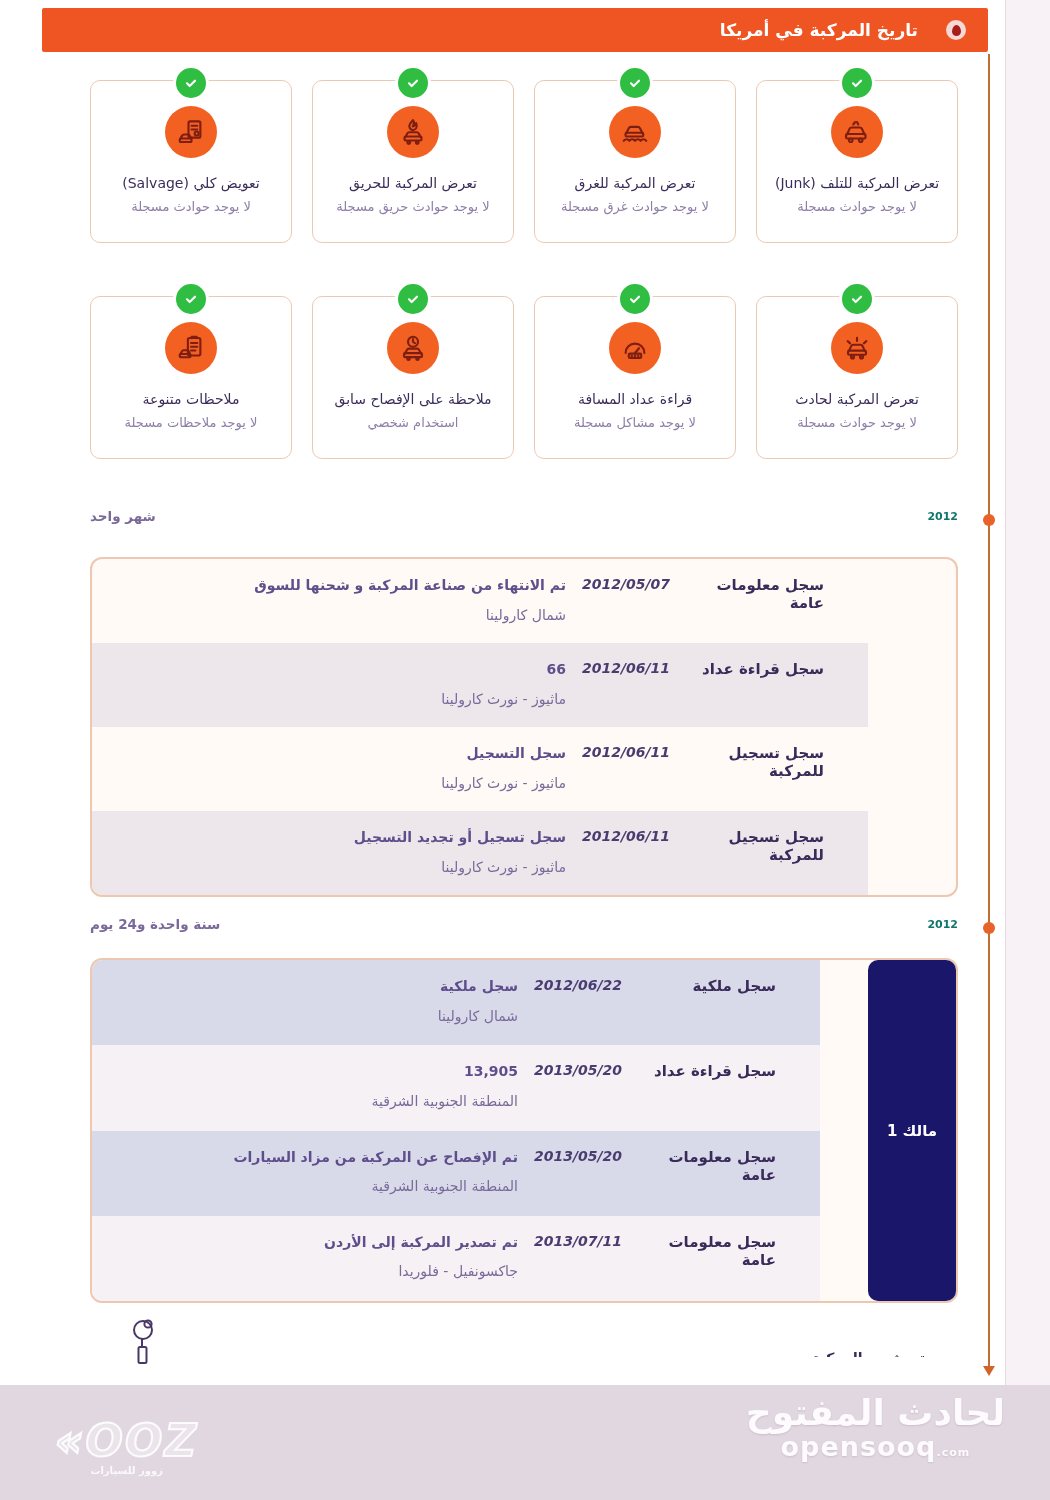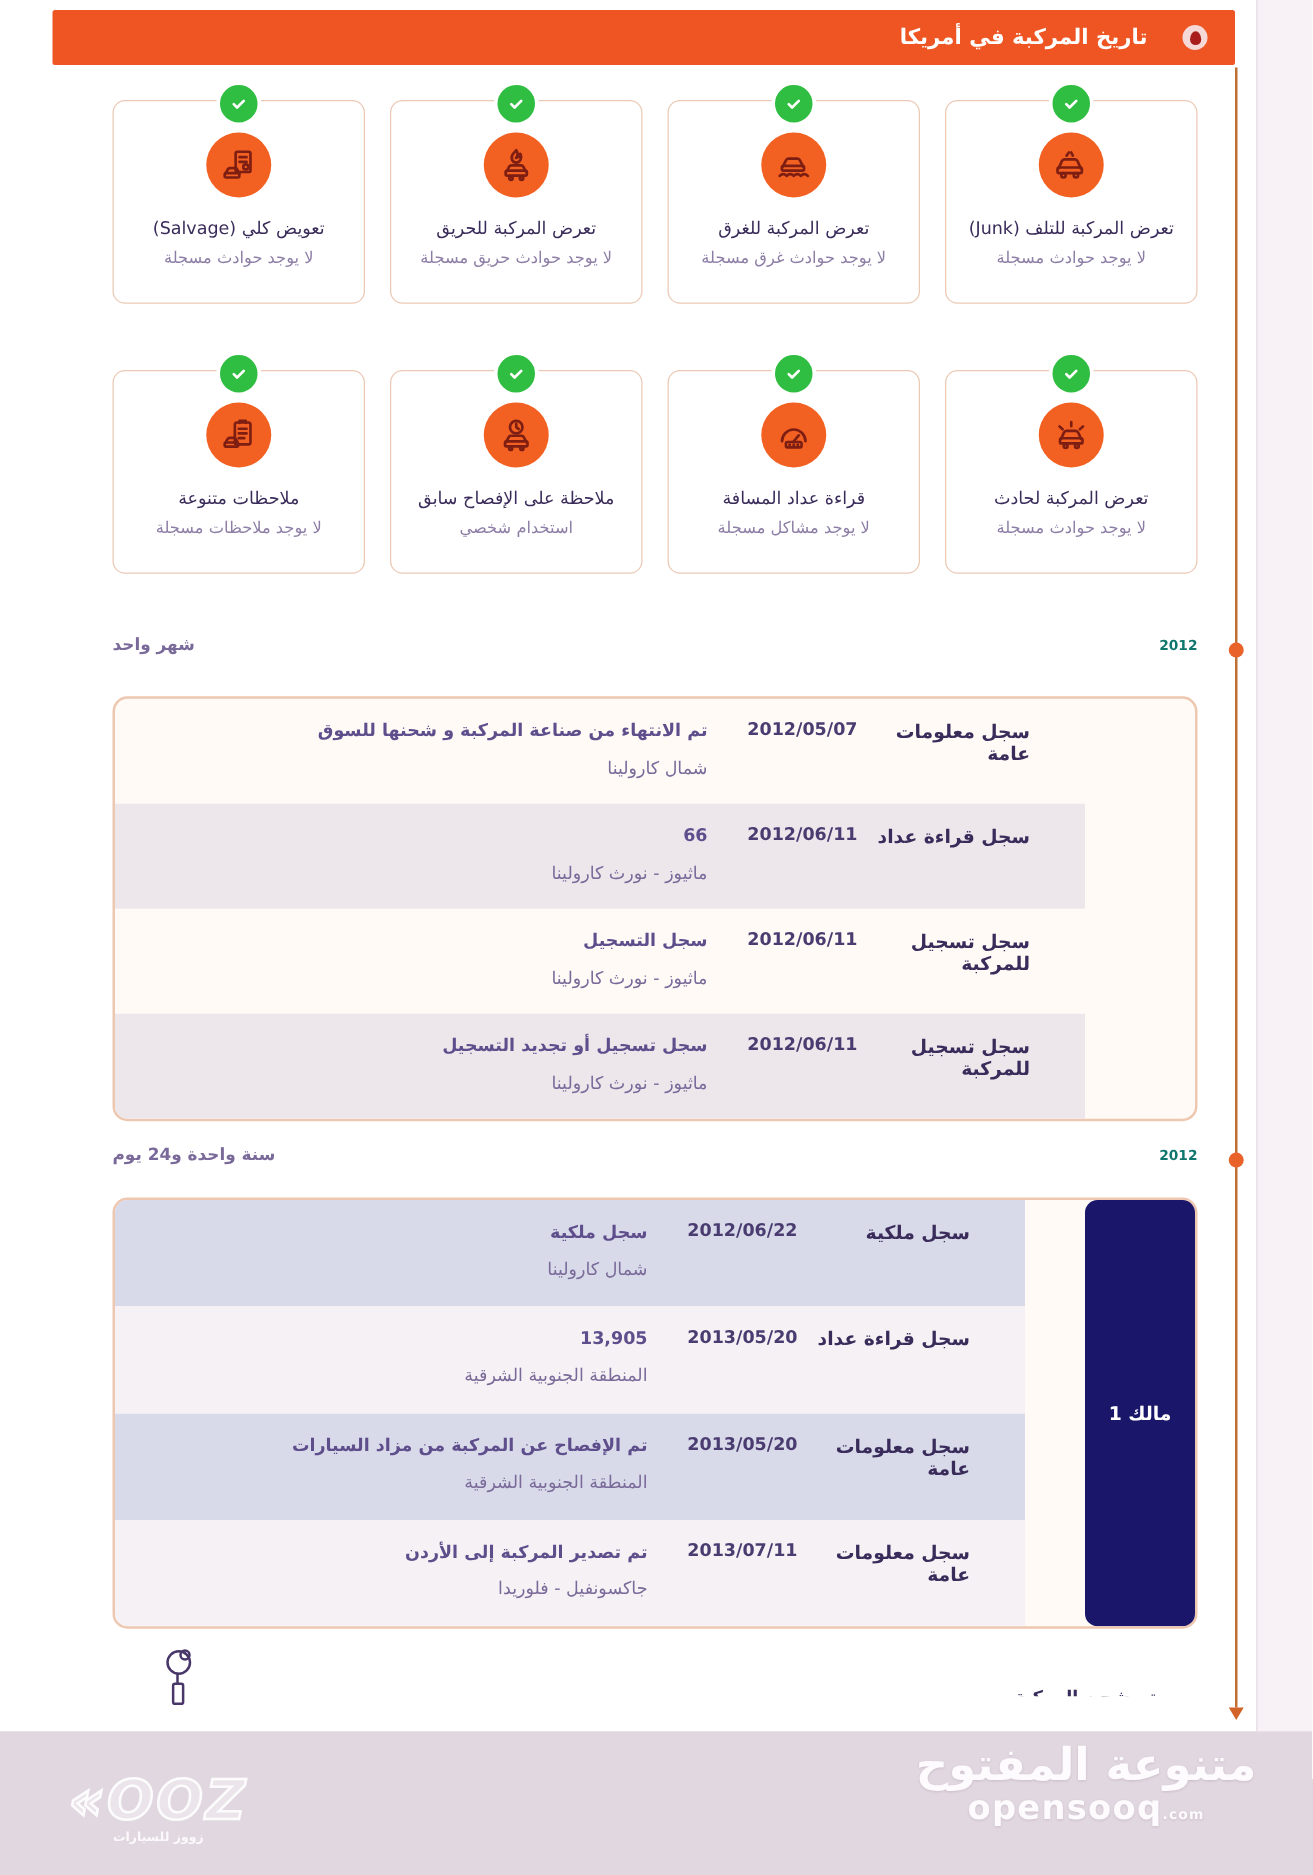--- a/index.html
+++ b/index.html
@@ -51,21 +51,21 @@
   .owner-col.navy{background:#1A1669;display:flex;align-items:center;justify-content:center;
     border-radius:10px 0 0 10px / 10px 0 0 10px;margin-left:48px;}
   .owner-label{color:#ffffff;font-size:15px;font-weight:700;}
   .rows{flex:1;display:flex;flex-direction:column;}
   .trow{flex:1;display:flex;box-sizing:border-box;padding-top:17px;}
   .t1 .trow.shade{background:#EDE7EC;}
   .t2 .trow.r-blue{background:#D8DAE9;}
   .t2 .trow.r-light{background:#F6F1F4;}
   .col-type{width:182px;flex:0 0 auto;padding-right:44px;box-sizing:border-box;
     font-size:15px;font-weight:700;color:#3A2C5A;}
-  .col-date{width:120px;flex:0 0 auto;font-size:14px;font-weight:600;color:#4A3C70;}
+  .col-date{width:120px;flex:0 0 auto;font-size:14px;font-weight:600;color:#4A3C70;text-align:center;font-style:italic;}
   .ltr{direction:ltr;unicode-bidi:embed;display:inline-block;}
   .col-desc{flex:1;padding-left:34px;box-sizing:border-box;text-align:right;}
   .desc-line{font-size:14px;font-weight:600;color:#5F4E8C;line-height:1.4;}
   .loc-line{margin-top:11px;font-size:14px;font-weight:500;color:#7A6A9A;}
 
   
   .key-wrap{position:absolute;left:126px;top:1316px;}
   .key-wrap svg{stroke:#483768;fill:none;stroke-width:2;stroke-linecap:round;}
 
   
@@ -350,21 +350,21 @@
       <circle cx="22" cy="8" r="3.6"></circle>
       <path d="M16 23v8"></path>
       <rect x="12.5" y="31" width="8" height="16" rx="1.5"></rect>
     </svg>
   </div>
 
   <div class="partial-text">تم شحن المركبة</div>
 
   <footer class="footer">
     <div class="opensooq">
-      <div class="opensooq-ar">متنوعة المفتوح</div>
+      <div class="opensooq-ar">لحادث المفتوح</div>
       <div class="opensooq-en"><span>opensooq</span><span class="opensooq-tld">.com</span></div>
     </div>
     <div class="zooz">
       <div class="zooz-mark">«OOZ</div>
       <div class="zooz-tag">زووز للسيارات</div>
     </div>
   </footer>
 
 </div>
 

